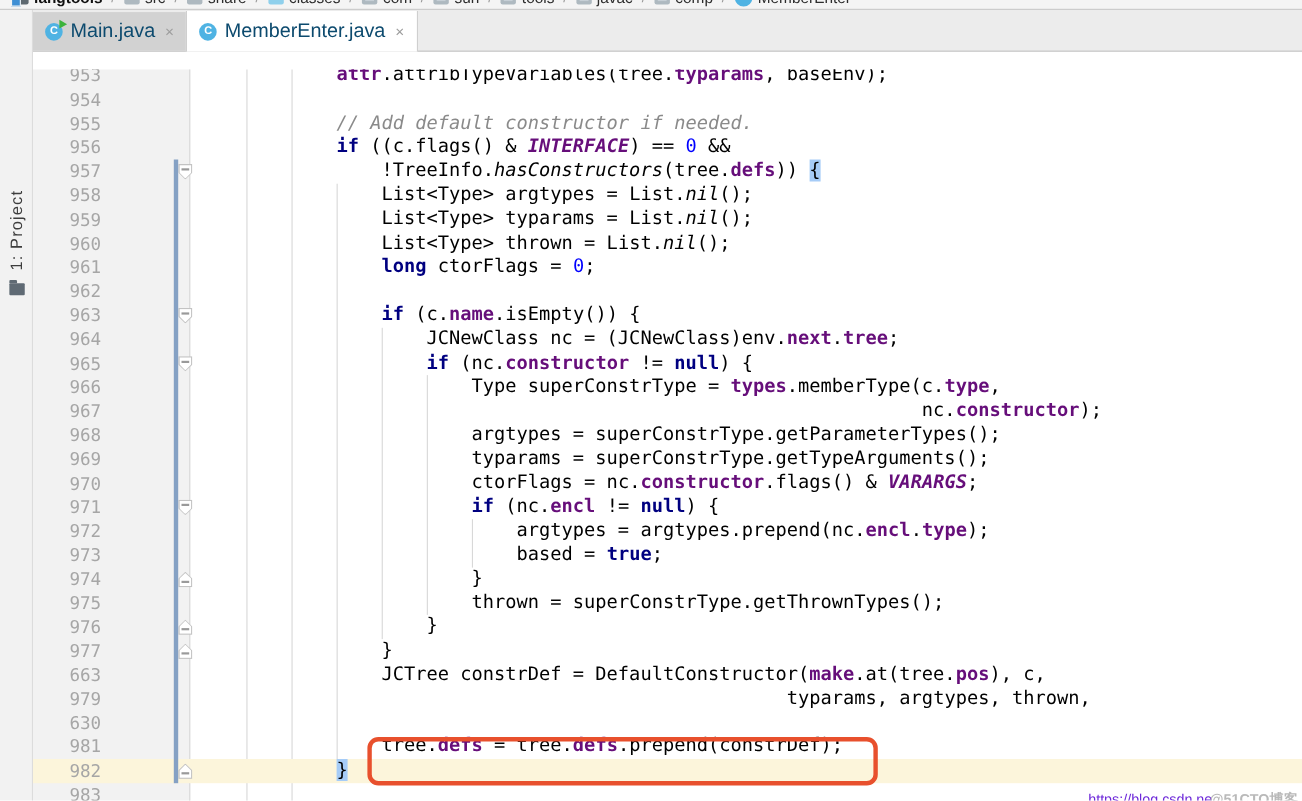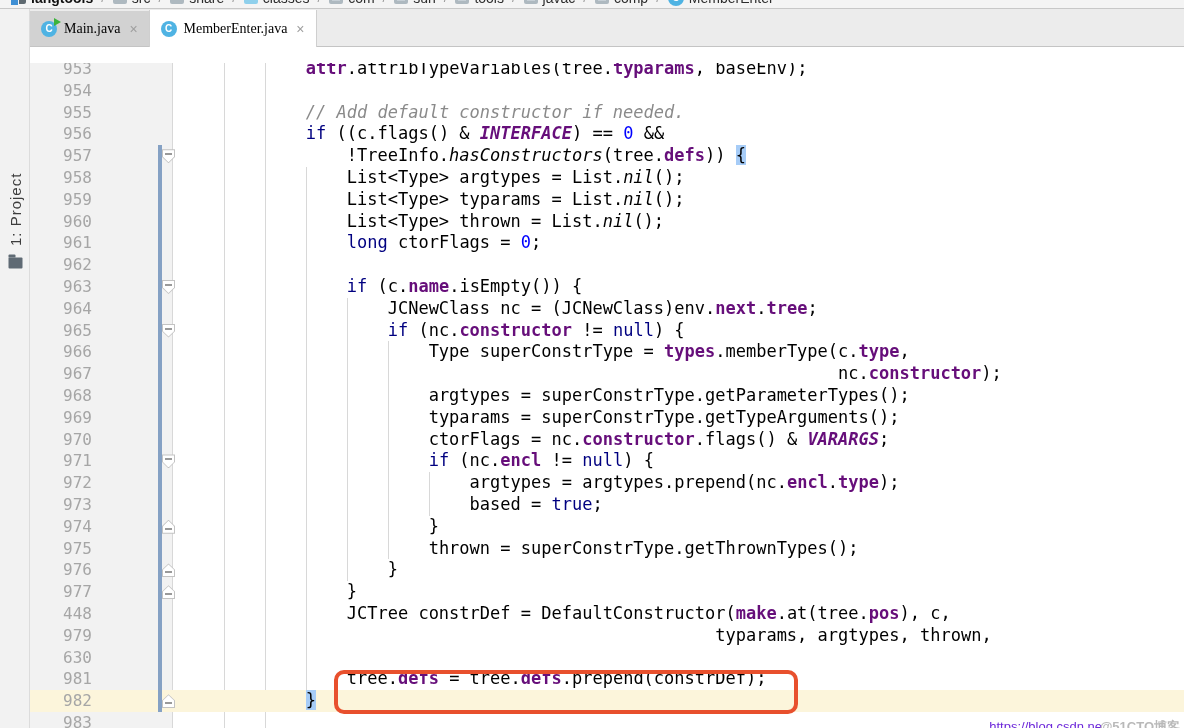--- a/index.html
+++ b/index.html
@@ -37,35 +37,35 @@
   .tab{display:flex;align-items:center;height:35px;padding:0 11px;background:#d2d2d2;
     position:relative;cursor:pointer;flex:none;}
   .tab.active{background:#fff;height:37px;margin-bottom:-1px;border-left:1px solid #cfcfcf;
     border-right:1px solid #cfcfcf;z-index:2;}
   .classicon{width:16px;height:16px;border-radius:50%;background:var(--classIcon,#4FB3E3);color:#fff;
     font-weight:bold;font-size:10px;line-height:16px;text-align:center;position:relative;
     margin-right:7px;flex:none;}
   .runarrow{position:absolute;right:-4px;top:-3px;width:0;height:0;
     border-left:7px solid var(--runGreen,#3CB33C);border-top:4px solid transparent;
     border-bottom:4px solid transparent;}
-  .tablabel{font-size:14px;color:#000000;font-family:Liberation Serif, serif;}
+  .tablabel{font-size:18px;color:#0c4a6e;}
   .tabclose{margin-left:9px;color:#9e9e9e;font-size:14px;line-height:14px;cursor:pointer;}
   
   .editor{position:absolute;left:30px;top:63px;width:1154px;height:681px;background:#fff;overflow:hidden;}
   .gutterbg{position:absolute;left:0;top:0;width:143px;height:681px;background:#f2f2f2;
     border-right:1px solid #d8d8d8;box-sizing:border-box;z-index:0;}
   .guide{position:absolute;width:1px;background:#d8d8d8;z-index:1;}
   .vcs{position:absolute;left:128px;top:82px;width:4px;height:567px;background:var(--vcs,#85A1C4);z-index:3;}
   .row{position:absolute;left:0;width:100%;height:21.8px;z-index:2;}
   .row.cur{background:var(--currentLine,#FCF5DB);}
   .num{position:absolute;left:8px;width:54px;text-align:right;
     font:16px/21.8px "DejaVu Sans Mono",monospace;color:#a6a6a6;}
   .code{position:absolute;left:153px;top:0;white-space:pre;
     font:17px/21.8px "DejaVu Sans Mono",monospace;color:#000;}
-  .tk-k{color:var(--kw,#000080);font-weight:normal;}
+  .tk-k{color:var(--kw,#000080);font-weight:bold;}
   .tk-f{color:var(--field,#660E7A);font-weight:bold;}
   .tk-sf{color:var(--field,#660E7A);font-weight:bold;font-style:italic;}
   .tk-sm{font-style:italic;}
   .tk-c{color:var(--comment,#8A8A8A);font-style:italic;}
   .tk-n{color:var(--num,#0000FF);}
   .tk-u{text-decoration-color:#777;text-underline-offset:3px;}
   .tk-m{background:var(--brace,#A6CCF7);}
   .fold{position:absolute;left:132px;top:4px;width:13px;height:14px;z-index:3;cursor:pointer;}
   .fold::before{content:"";position:absolute;inset:0;background:#c3c3c3;clip-path:var(--cp);}
   .fold::after{content:"";position:absolute;inset:1px;background:#fff;clip-path:var(--cp);}
@@ -280,21 +280,21 @@
           <span class="code"><span class="tk-p">                    }</span></span>
         </div>
         <div class="row" style="top: 518.2px;">
           <span class="num">977</span>
           <span class="fold up">
             <span class="m"></span>
           </span>
           <span class="code"><span class="tk-p">                }</span></span>
         </div>
         <div class="row" style="top: 540px;">
-          <span class="num">448</span>
+          <span class="num">663</span>
           <span class="code"><span class="tk-p">                JCTree constrDef = DefaultConstructor(</span><span class="tk-f">make</span><span class="tk-p">.at(tree.</span><span class="tk-f">pos</span><span class="tk-p">), c,</span></span>
         </div>
         <div class="row" style="top: 561.8px;">
           <span class="num">979</span>
           <span class="code"><span class="tk-p">                                                    </span><span class="tk-u">typarams</span><span class="tk-p">, </span><span class="tk-u">argtypes</span><span class="tk-p">, </span><span class="tk-u">thrown</span><span class="tk-p">,</span></span>
         </div>
         <div class="row" style="top: 583.6px;">
           <span class="num">630</span>
         </div>
         <div class="row" style="top: 605.4px;">

